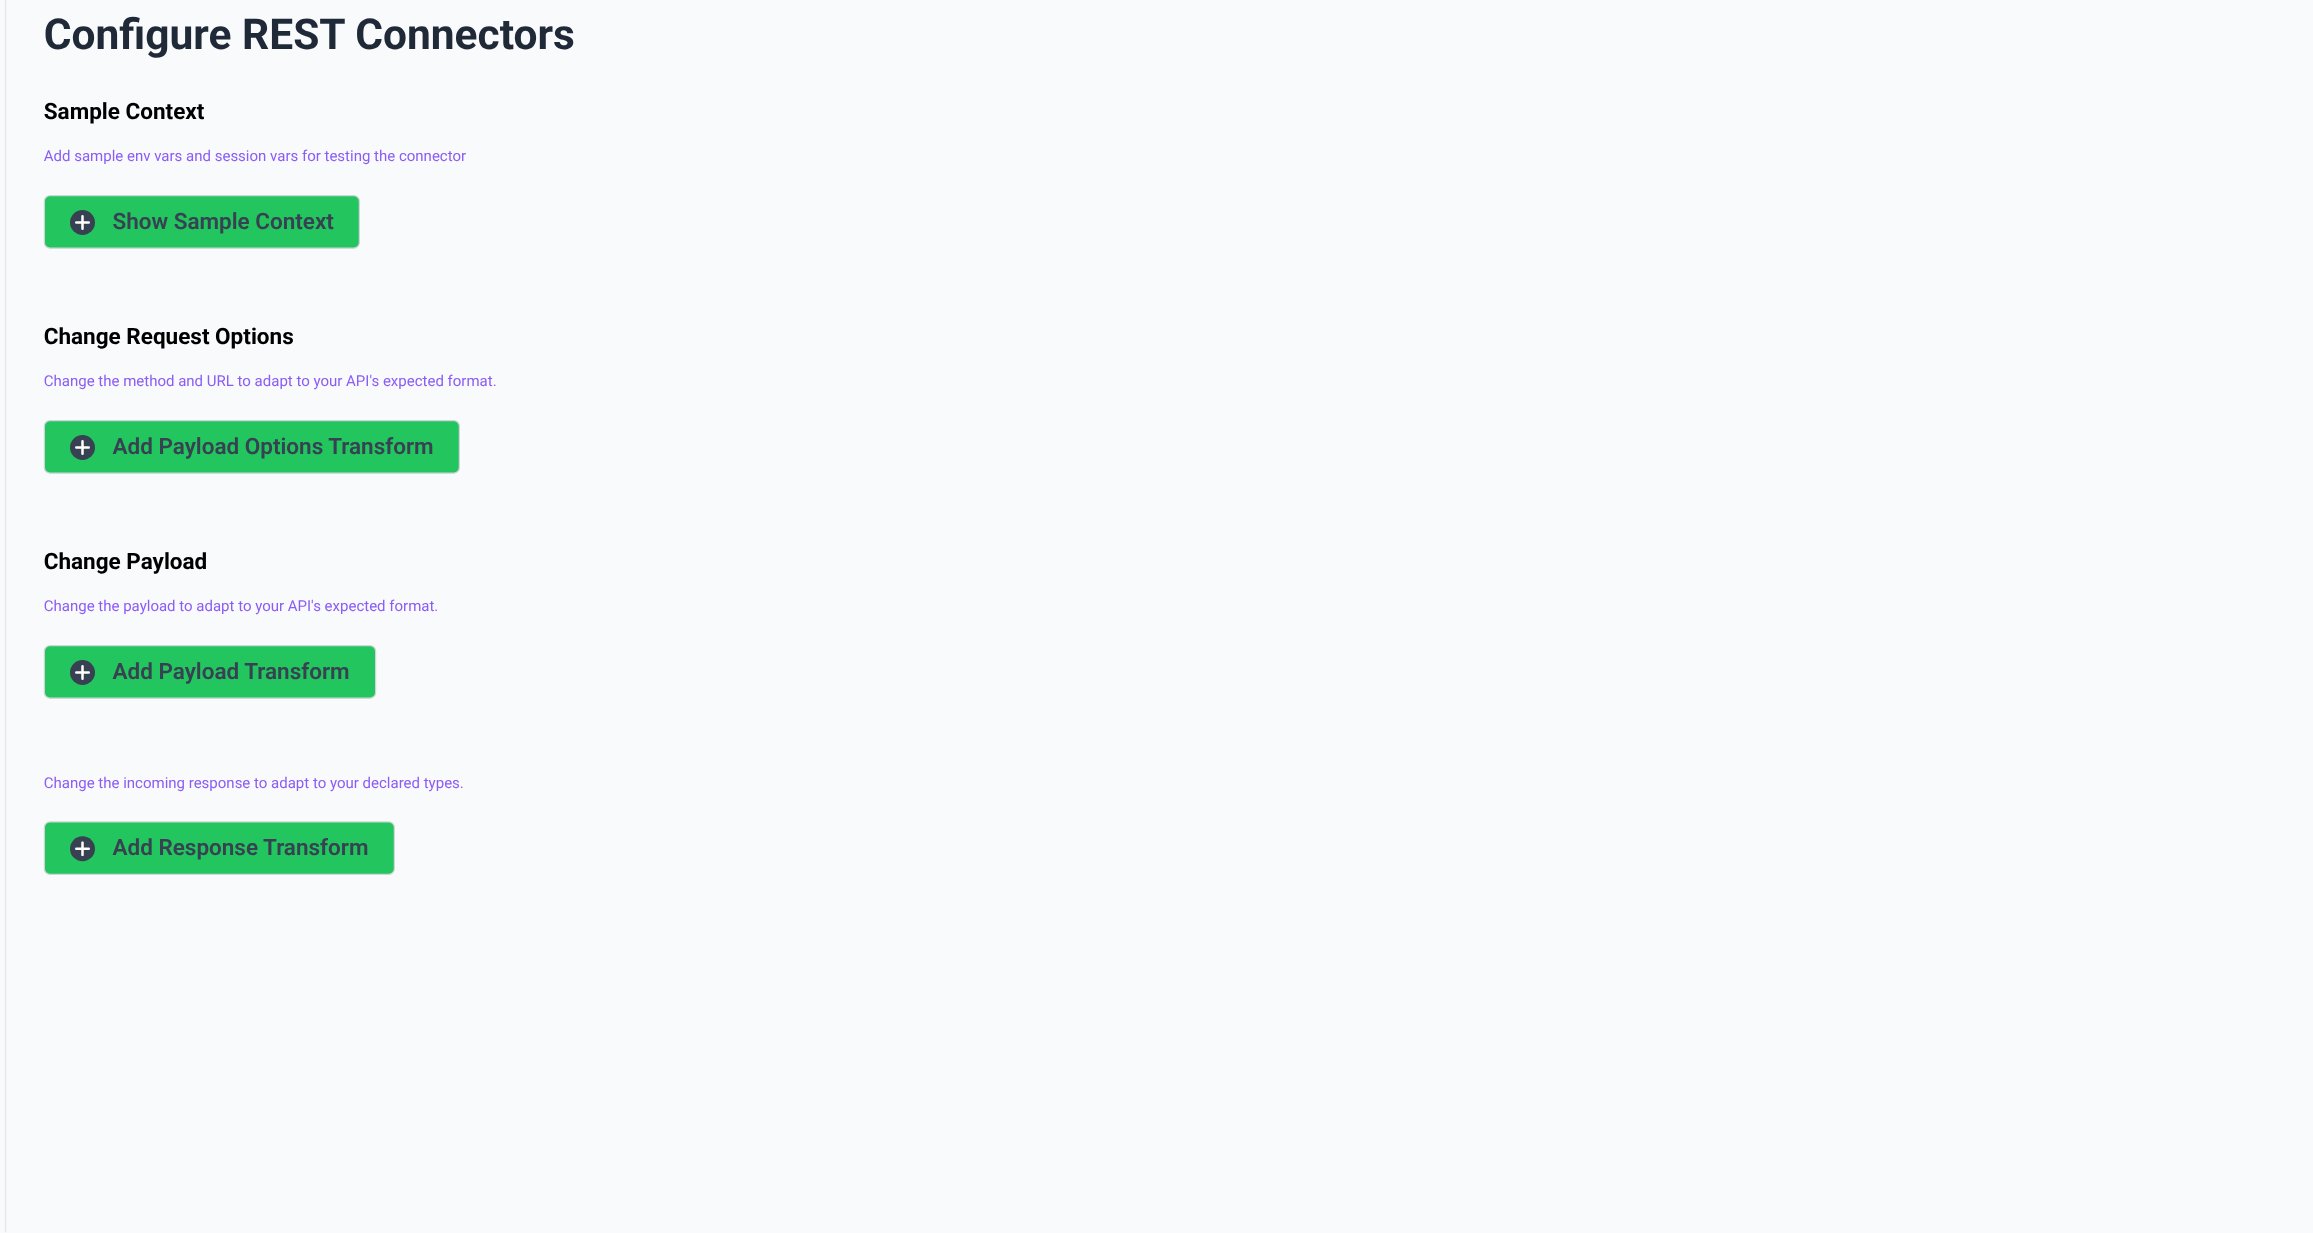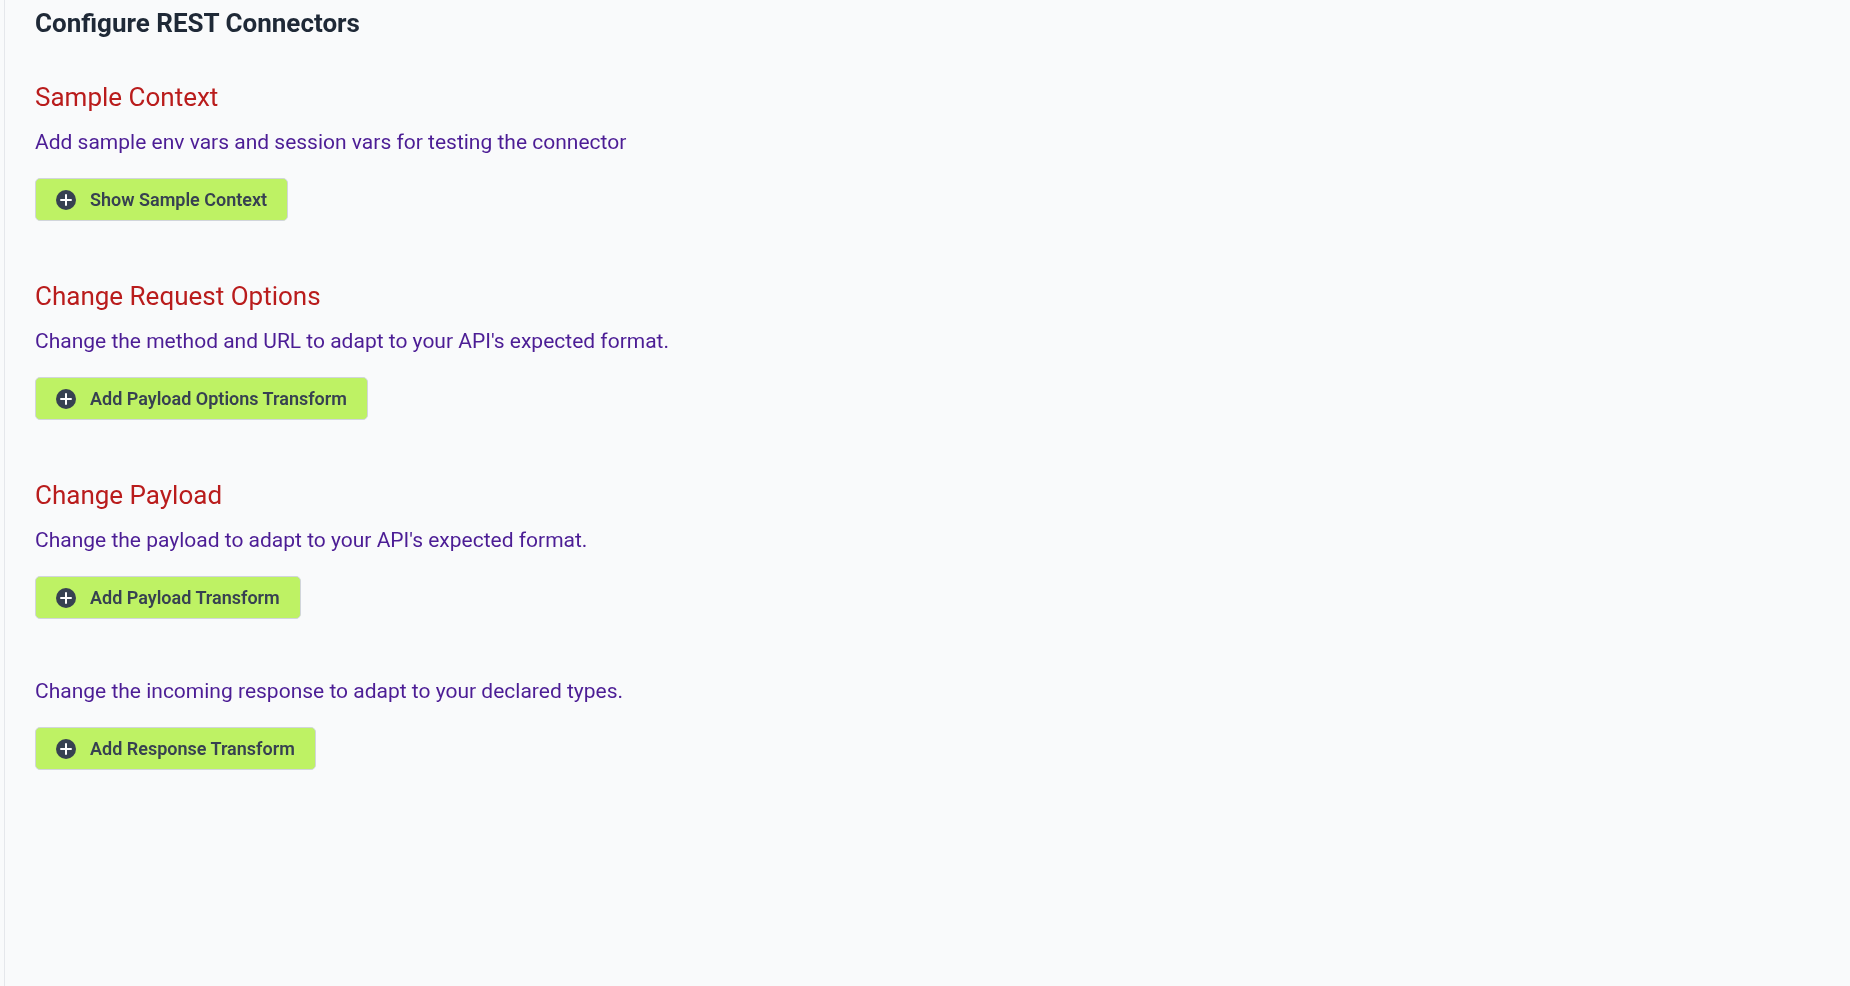--- a/index.html
+++ b/index.html
@@ -17,46 +17,46 @@
     }
     .page-container {
       padding-left: 30px;
       padding-top: 8px;
       padding-right: 30px;
       border-left: 1px solid #e5e7eb;
       margin-left: 4px;
       height: 100%;
     }
     .main-title {
-      font-size: 26px;
+      font-size: 34px;
       font-weight: 700;
       color: #1f2937;
-      margin-bottom: 44px;
+      margin-bottom: 31px;
     }
     .section {
       margin-bottom: 60px;
     }
     .section-title {
-      font-size: 26px;
-      font-weight: 400;
-      color: #b91c1c;
+      font-size: 18px;
+      font-weight: 700;
+      color: #000000;
       margin-bottom: 18px;
     }
     .section-description {
-      font-size: 21px;
+      font-size: 12px;
       font-weight: 400;
-      color: #4c1d95;
+      color: #8b5cf6;
       margin-bottom: 24px;
     }
     .action-button {
       display: inline-flex;
       align-items: center;
       gap: 14px;
       padding: 10px 20px;
-      background: #bef264;
+      background: #22c55e;
       border: 1px solid #d1d5db;
       border-radius: 5px;
       font-size: 18px;
       font-weight: 600;
       color: #374151;
       cursor: pointer;
       font-family: inherit;
     }
     .plus-icon {
       display: inline-flex;

